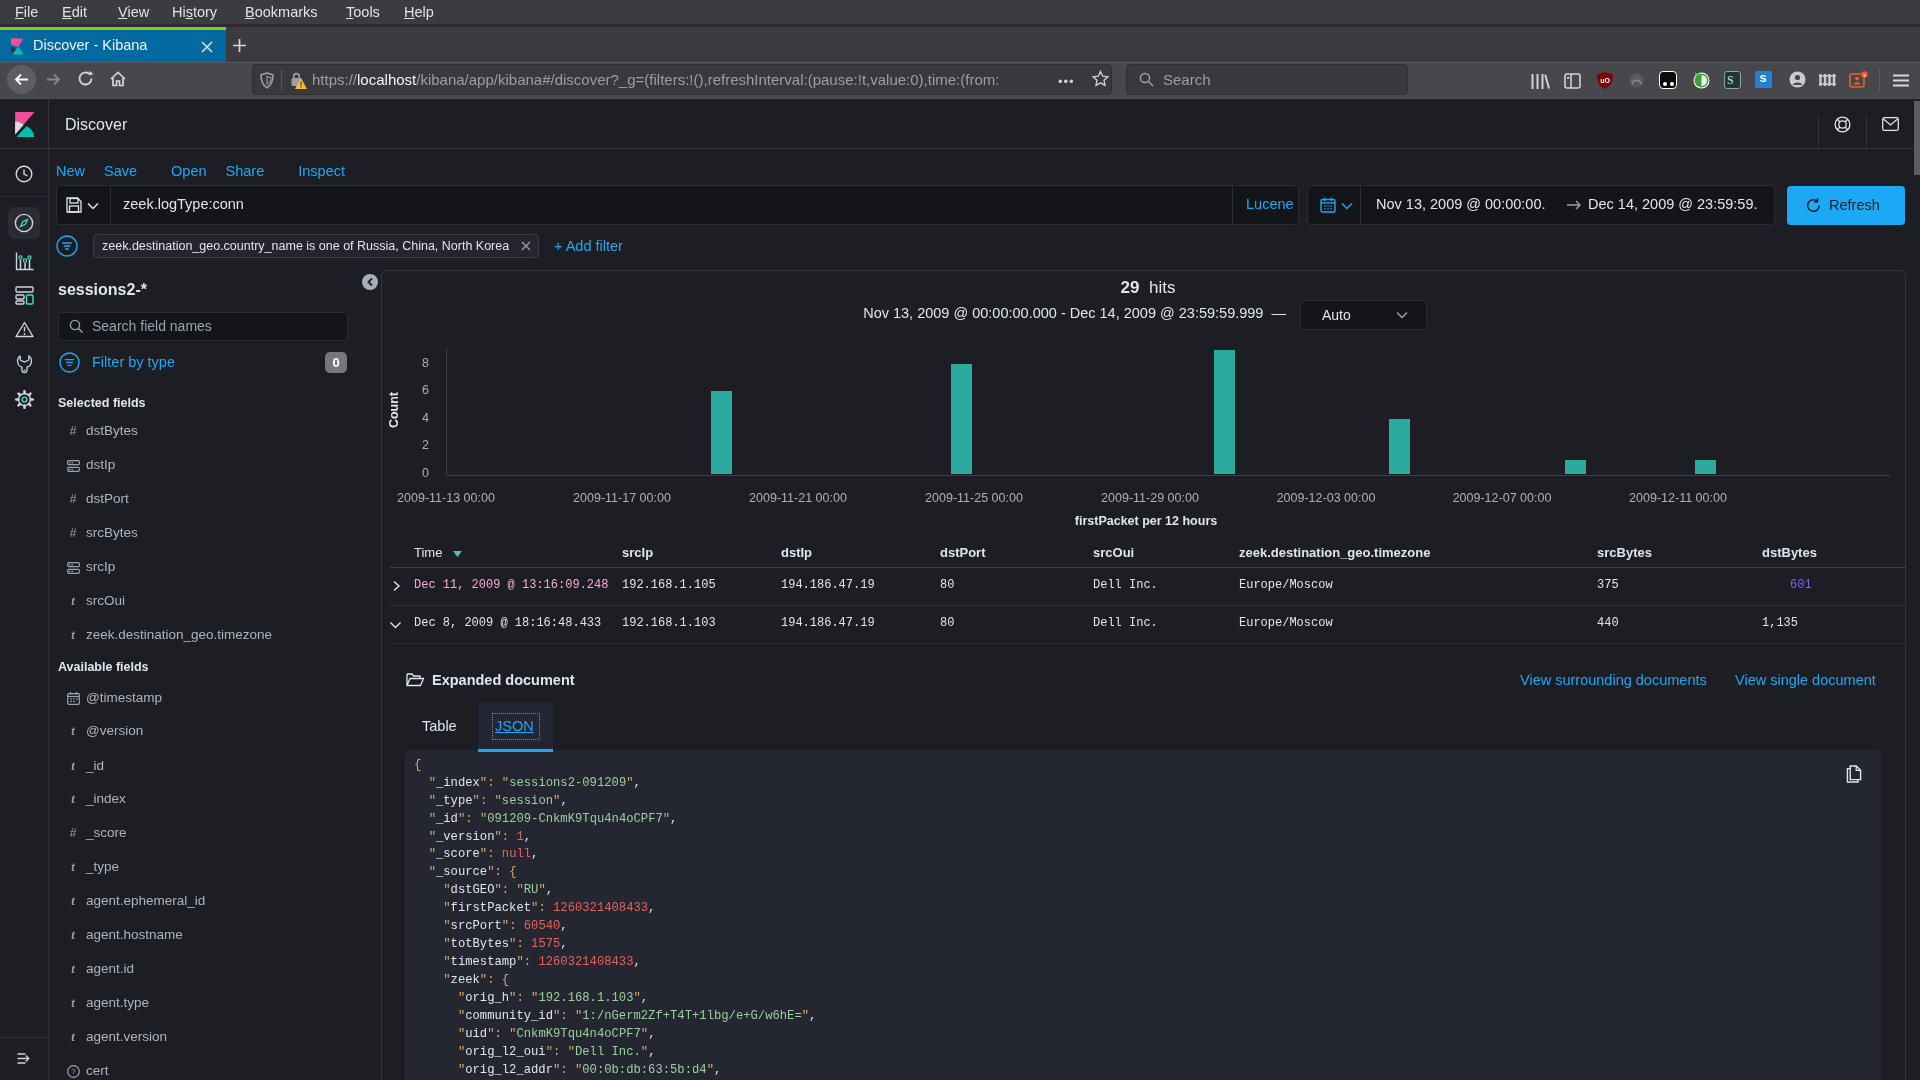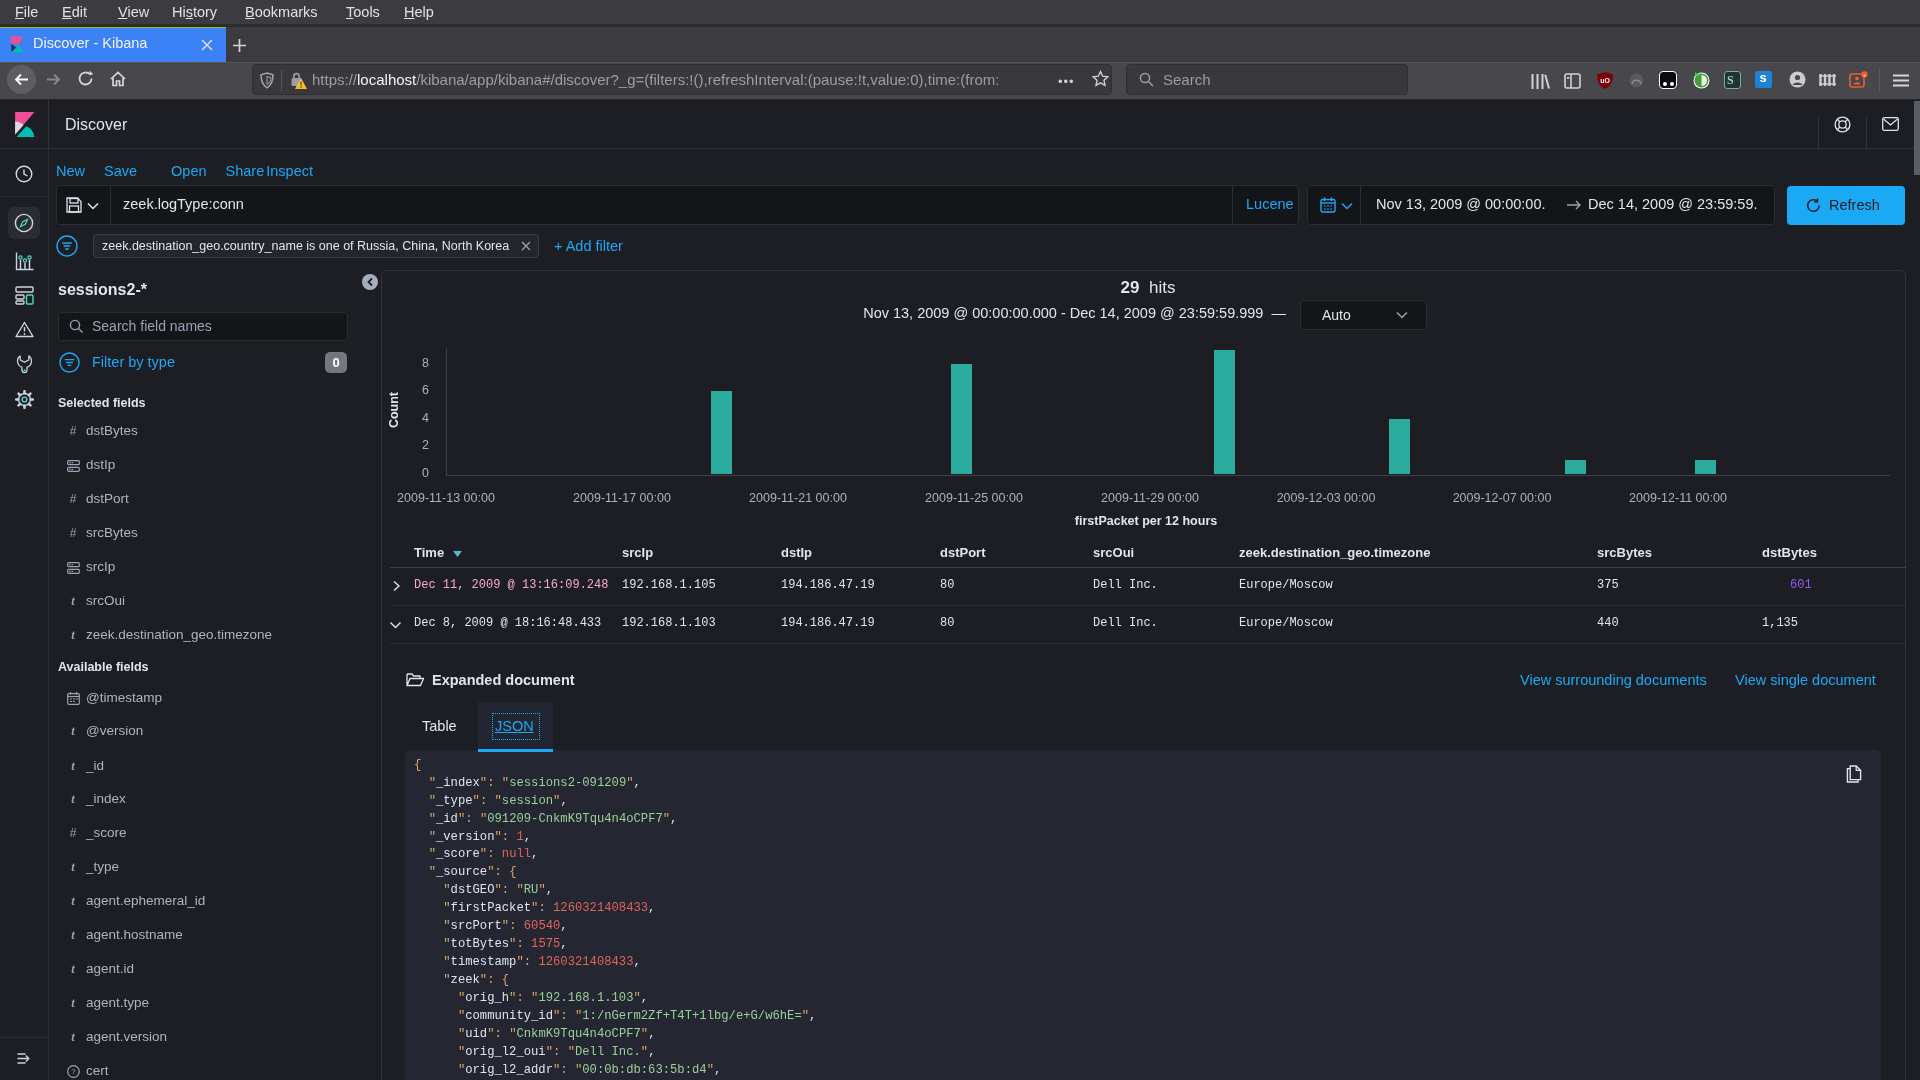--- a/index.html
+++ b/index.html
@@ -6,21 +6,21 @@
   html,body { width:1920px; height:1080px; background:#1d1e24; overflow:hidden; }
   body { font-family:"Liberation Sans", sans-serif; }
   #root { position:absolute; top:0; left:0; width:1920px; height:1080px; overflow:hidden; }
   .abs { position:absolute; }
   .mono { font-family:"Liberation Mono", monospace; }
 
   
   #menubar { position:absolute; top:0; left:0; width:1920px; height:27px; background:#3b3b40; color:#e2e2e4; font-size:14.5px;text-align:right; }
   #menubar span.mi { position:absolute; top:4px; }
   #tabstrip { position:absolute; top:27px; left:0; width:1920px; height:35px; background:#3b3b40; }
-  #tab { position:absolute; top:0; left:0; width:226px; height:35px; background:#3b82f6; border-top:1px solid #84cc16; }
+  #tab { position:absolute; top:0; left:0; width:226px; height:35px; background:#0369a1; border-top:3px solid #84cc16; }
   #tabtitle { position:absolute; top:7px; left:33px; color:#f2f2f4; font-size:14.5px; }
   #navbar { position:absolute; top:62px; left:0; width:1920px; height:38px; background:#47474c; border-bottom:1px solid #26262a; }
   .urlfield { position:absolute; top:2px; height:31px; background:#38383d; border:1px solid #2e2e33; border-radius:4px; }
   svg { display:block; }
 
   
   #kibana { position:absolute; top:100px; left:0; width:1920px; height:980px; background:#1d1e24; color:#dfe5ef; }
   .formbg { background:#141519; border:1px solid #2b2c34; border-radius:4px; }
 </style>
 </head>
@@ -235,21 +235,21 @@
         <circle cx="9.5" cy="9.5" r="2.4" fill="none" stroke="#4ddbc0" stroke-width="1.4"></circle>
       </svg>
 
     <div class="abs" style="left:0;top:937px;width:48px;height:1px;background:#2a2b33;"></div>
       <svg class="abs" style="left:17px;top:953px" width="14" height="11" viewBox="0 0 14 11">
         <path d="M0.5 1 H8.5 M0.5 5.5 H11 M0.5 10 H8.5" stroke="#cdd4e0" stroke-width="1.4"></path>
         <path d="M8.8 2.6 L11.7 5.5 L8.8 8.4" fill="none" stroke="#cdd4e0" stroke-width="1.4"></path>
       </svg>
 
     <div class="abs" style="left:56px;top:63px;font-size:14.5px;color:#1ba9f5;">
-      <span style="margin-right:19px">New</span><span style="margin-right:34px">Save</span><span style="margin-right:19px">Open</span><span style="margin-right:2px">Share</span><span>Inspect</span>
+      <span style="margin-right:19px">New</span><span style="margin-right:34px">Save</span><span style="margin-right:19px">Open</span><span style="margin-right:34px">Share</span><span>Inspect</span>
     </div>
 
     <div class="formbg abs" style="left:56px;top:85px;width:1243px;height:40px;"></div>
     <div class="abs" style="left:110px;top:85px;width:1px;height:40px;background:#2b2c34;"></div>
     <svg class="abs" style="left:66px;top:97px" width="16" height="16" viewBox="0 0 16 16">
         <path d="M1 1 H11.5 L15 4.5 V15 H1 Z" fill="none" stroke="#dfe5ef" stroke-width="1.3"></path>
         <rect x="4" y="1.5" width="8" height="4.5" fill="none" stroke="#dfe5ef" stroke-width="1.3"></rect>
         <rect x="3.5" y="9" width="9" height="6" fill="none" stroke="#dfe5ef" stroke-width="1.3"></rect>
       </svg>
     <svg class="abs" style="left:87px;top:102px" width="12" height="8" viewBox="0 0 12 8">
@@ -404,21 +404,21 @@
     <div class="abs" style="left:1695px;top:359.9px;width:21px;height:13.8px;background:#2aab9e;"></div>
     <div class="abs" style="left:386px;top:391px;width:120px;text-align:center;font-size:12.5px;color:#a9b1bd;">2009-11-13 00:00</div>
     <div class="abs" style="left:562px;top:391px;width:120px;text-align:center;font-size:12.5px;color:#a9b1bd;">2009-11-17 00:00</div>
     <div class="abs" style="left:738px;top:391px;width:120px;text-align:center;font-size:12.5px;color:#a9b1bd;">2009-11-21 00:00</div>
     <div class="abs" style="left:914px;top:391px;width:120px;text-align:center;font-size:12.5px;color:#a9b1bd;">2009-11-25 00:00</div>
     <div class="abs" style="left:1090px;top:391px;width:120px;text-align:center;font-size:12.5px;color:#a9b1bd;">2009-11-29 00:00</div>
     <div class="abs" style="left:1266px;top:391px;width:120px;text-align:center;font-size:12.5px;color:#a9b1bd;">2009-12-03 00:00</div>
     <div class="abs" style="left:1442px;top:391px;width:120px;text-align:center;font-size:12.5px;color:#a9b1bd;">2009-12-07 00:00</div>
     <div class="abs" style="left:1618px;top:391px;width:120px;text-align:center;font-size:12.5px;color:#a9b1bd;">2009-12-11 00:00</div>
     <div class="abs" style="left:1046px;top:414px;width:200px;text-align:center;font-size:12.5px;font-weight:bold;color:#dfe5ef;">firstPacket per 12 hours</div>
-    <div class="abs" style="left:414px;top:445px;font-size:13px;font-weight:bold;color:#dfe5ef;">Time</div>
+    <div class="abs" style="left:414px;top:445px;font-size:13px;font-weight:normal;color:#dfe5ef;">Time</div>
     <div class="abs" style="left:622px;top:445px;font-size:13px;font-weight:bold;color:#dfe5ef;">srcIp</div>
     <div class="abs" style="left:781px;top:445px;font-size:13px;font-weight:bold;color:#dfe5ef;">dstIp</div>
     <div class="abs" style="left:940px;top:445px;font-size:13px;font-weight:bold;color:#dfe5ef;">dstPort</div>
     <div class="abs" style="left:1093px;top:445px;font-size:13px;font-weight:bold;color:#dfe5ef;">srcOui</div>
     <div class="abs" style="left:1239px;top:445px;font-size:13px;font-weight:bold;color:#dfe5ef;">zeek.destination_geo.timezone</div>
     <div class="abs" style="left:1597px;top:445px;font-size:13px;font-weight:bold;color:#dfe5ef;">srcBytes</div>
     <div class="abs" style="left:1762px;top:445px;font-size:13px;font-weight:bold;color:#dfe5ef;">dstBytes</div>
     <svg class="abs" style="left:453px;top:451px" width="9" height="6" viewBox="0 0 9 6">
           <polygon points="0,0 9,0 4.5,6" fill="#53b9c7"></polygon>
         </svg>

